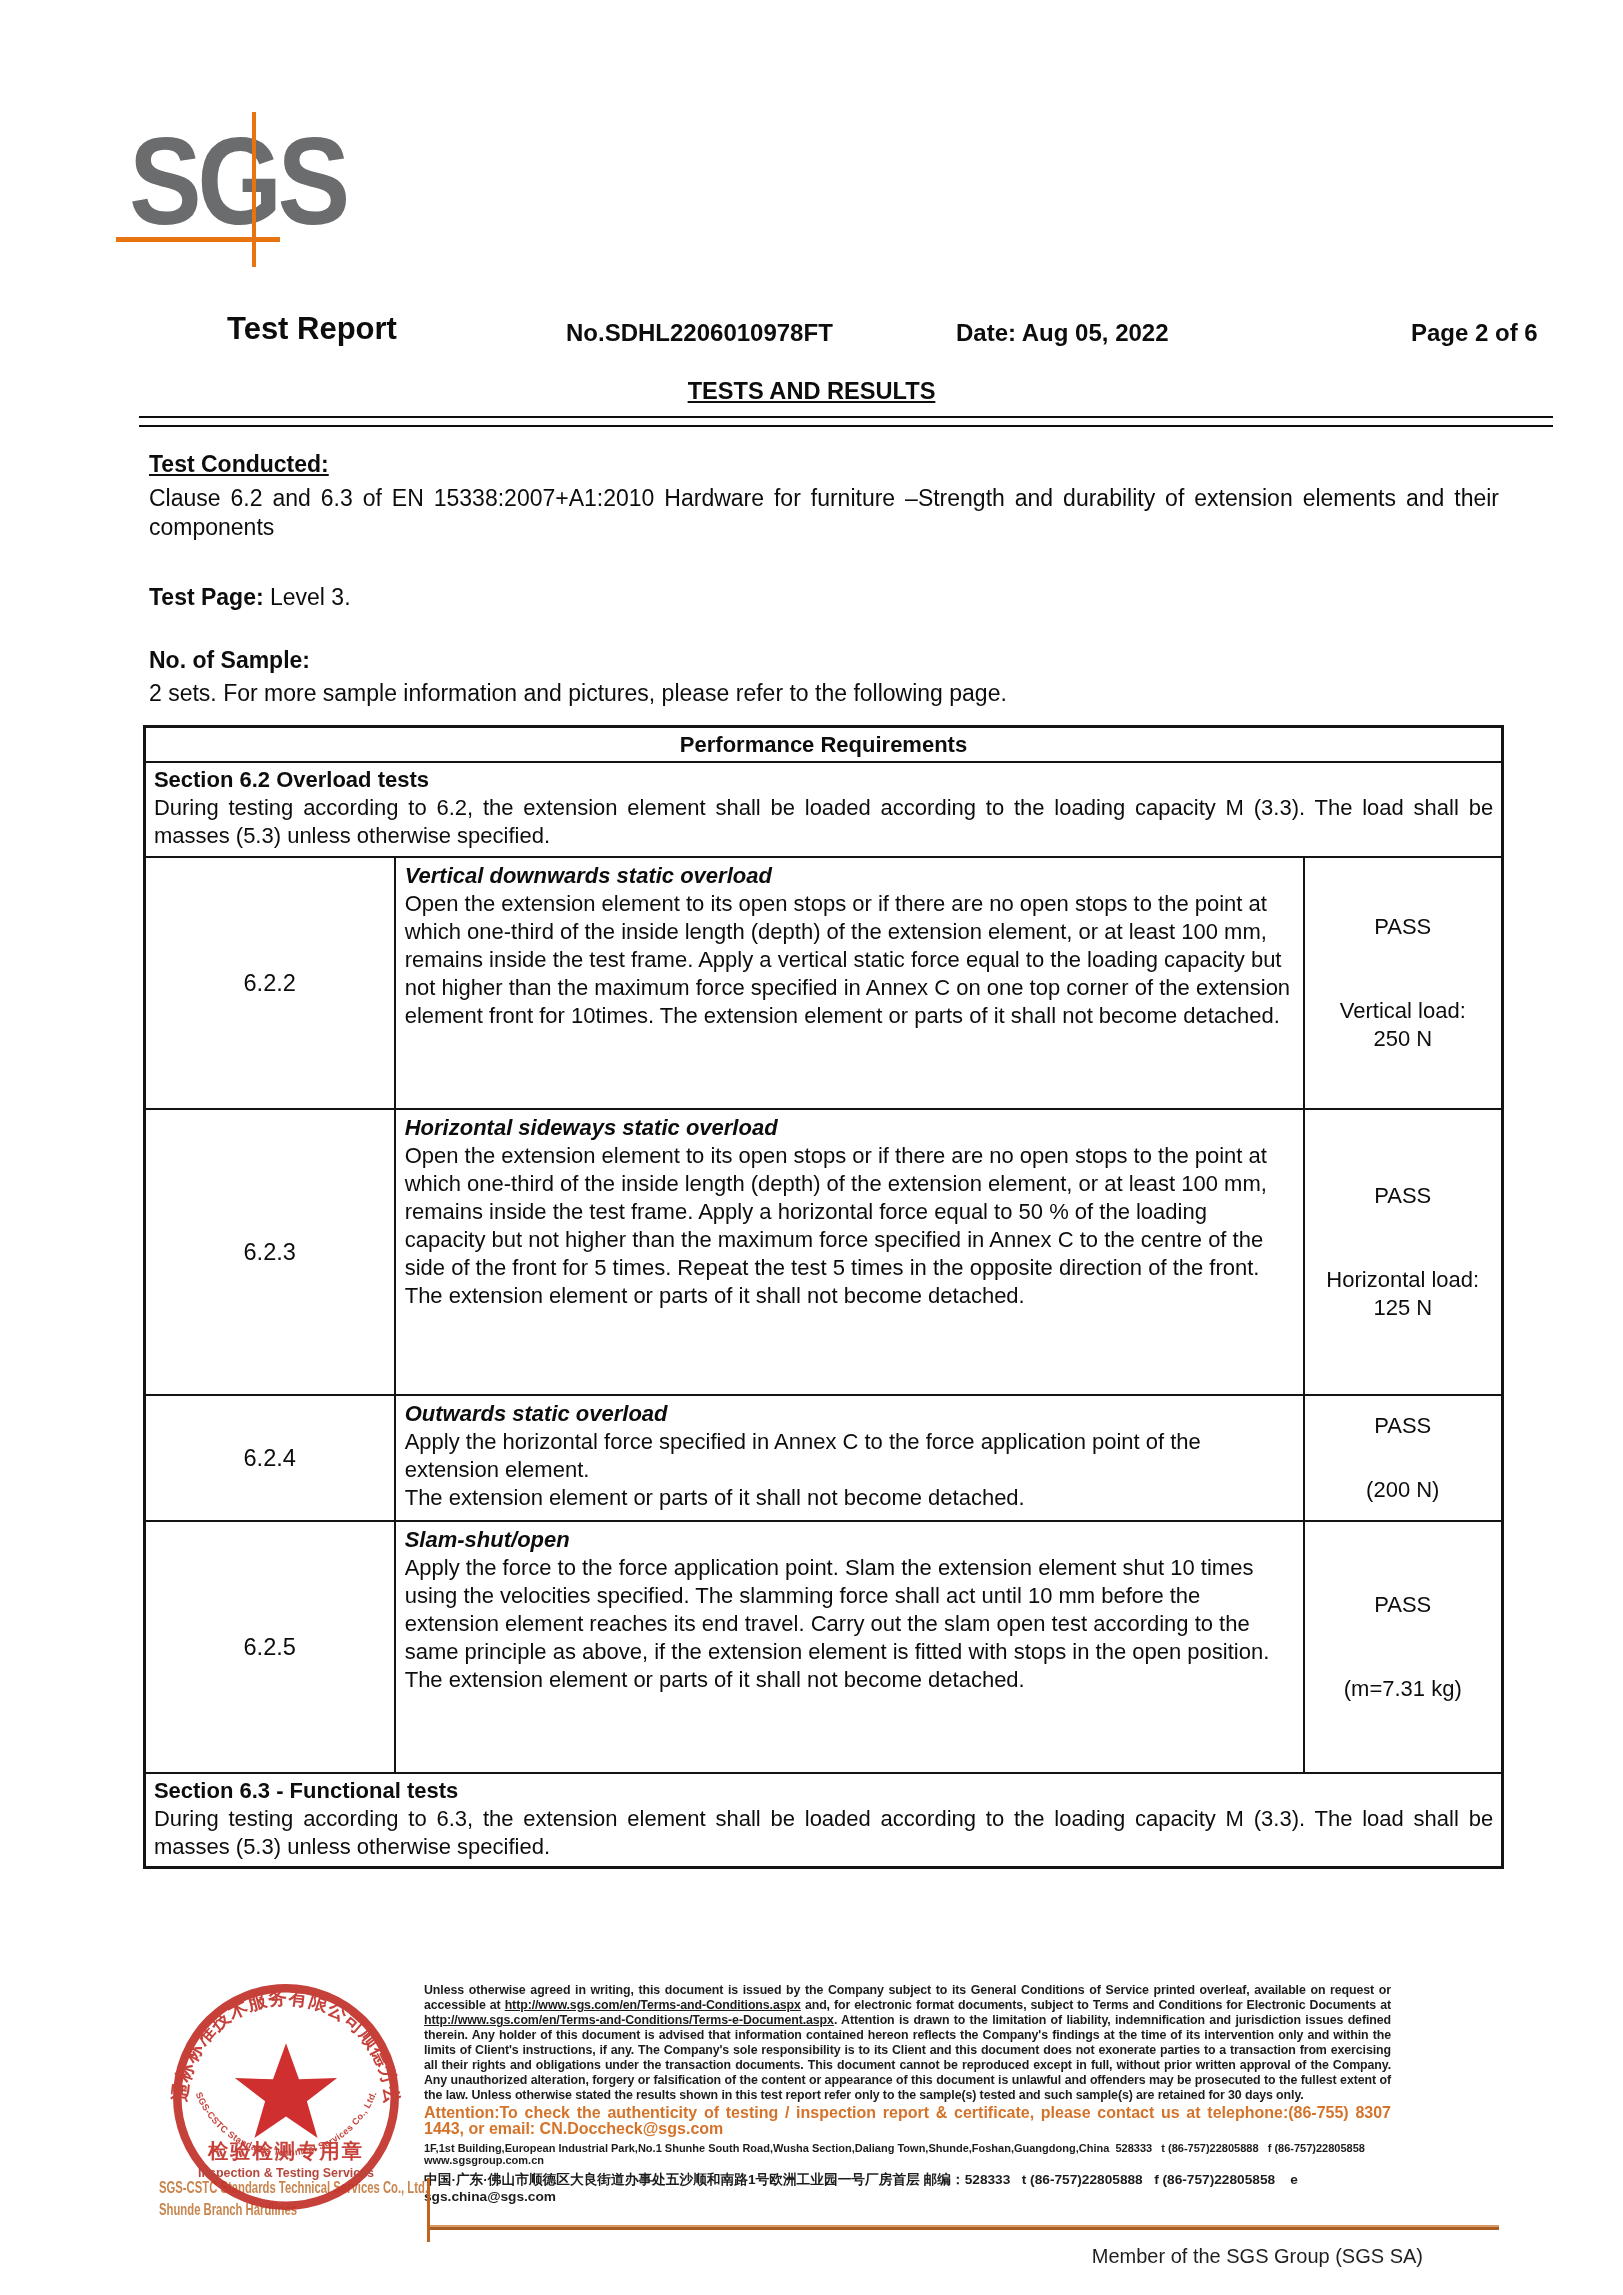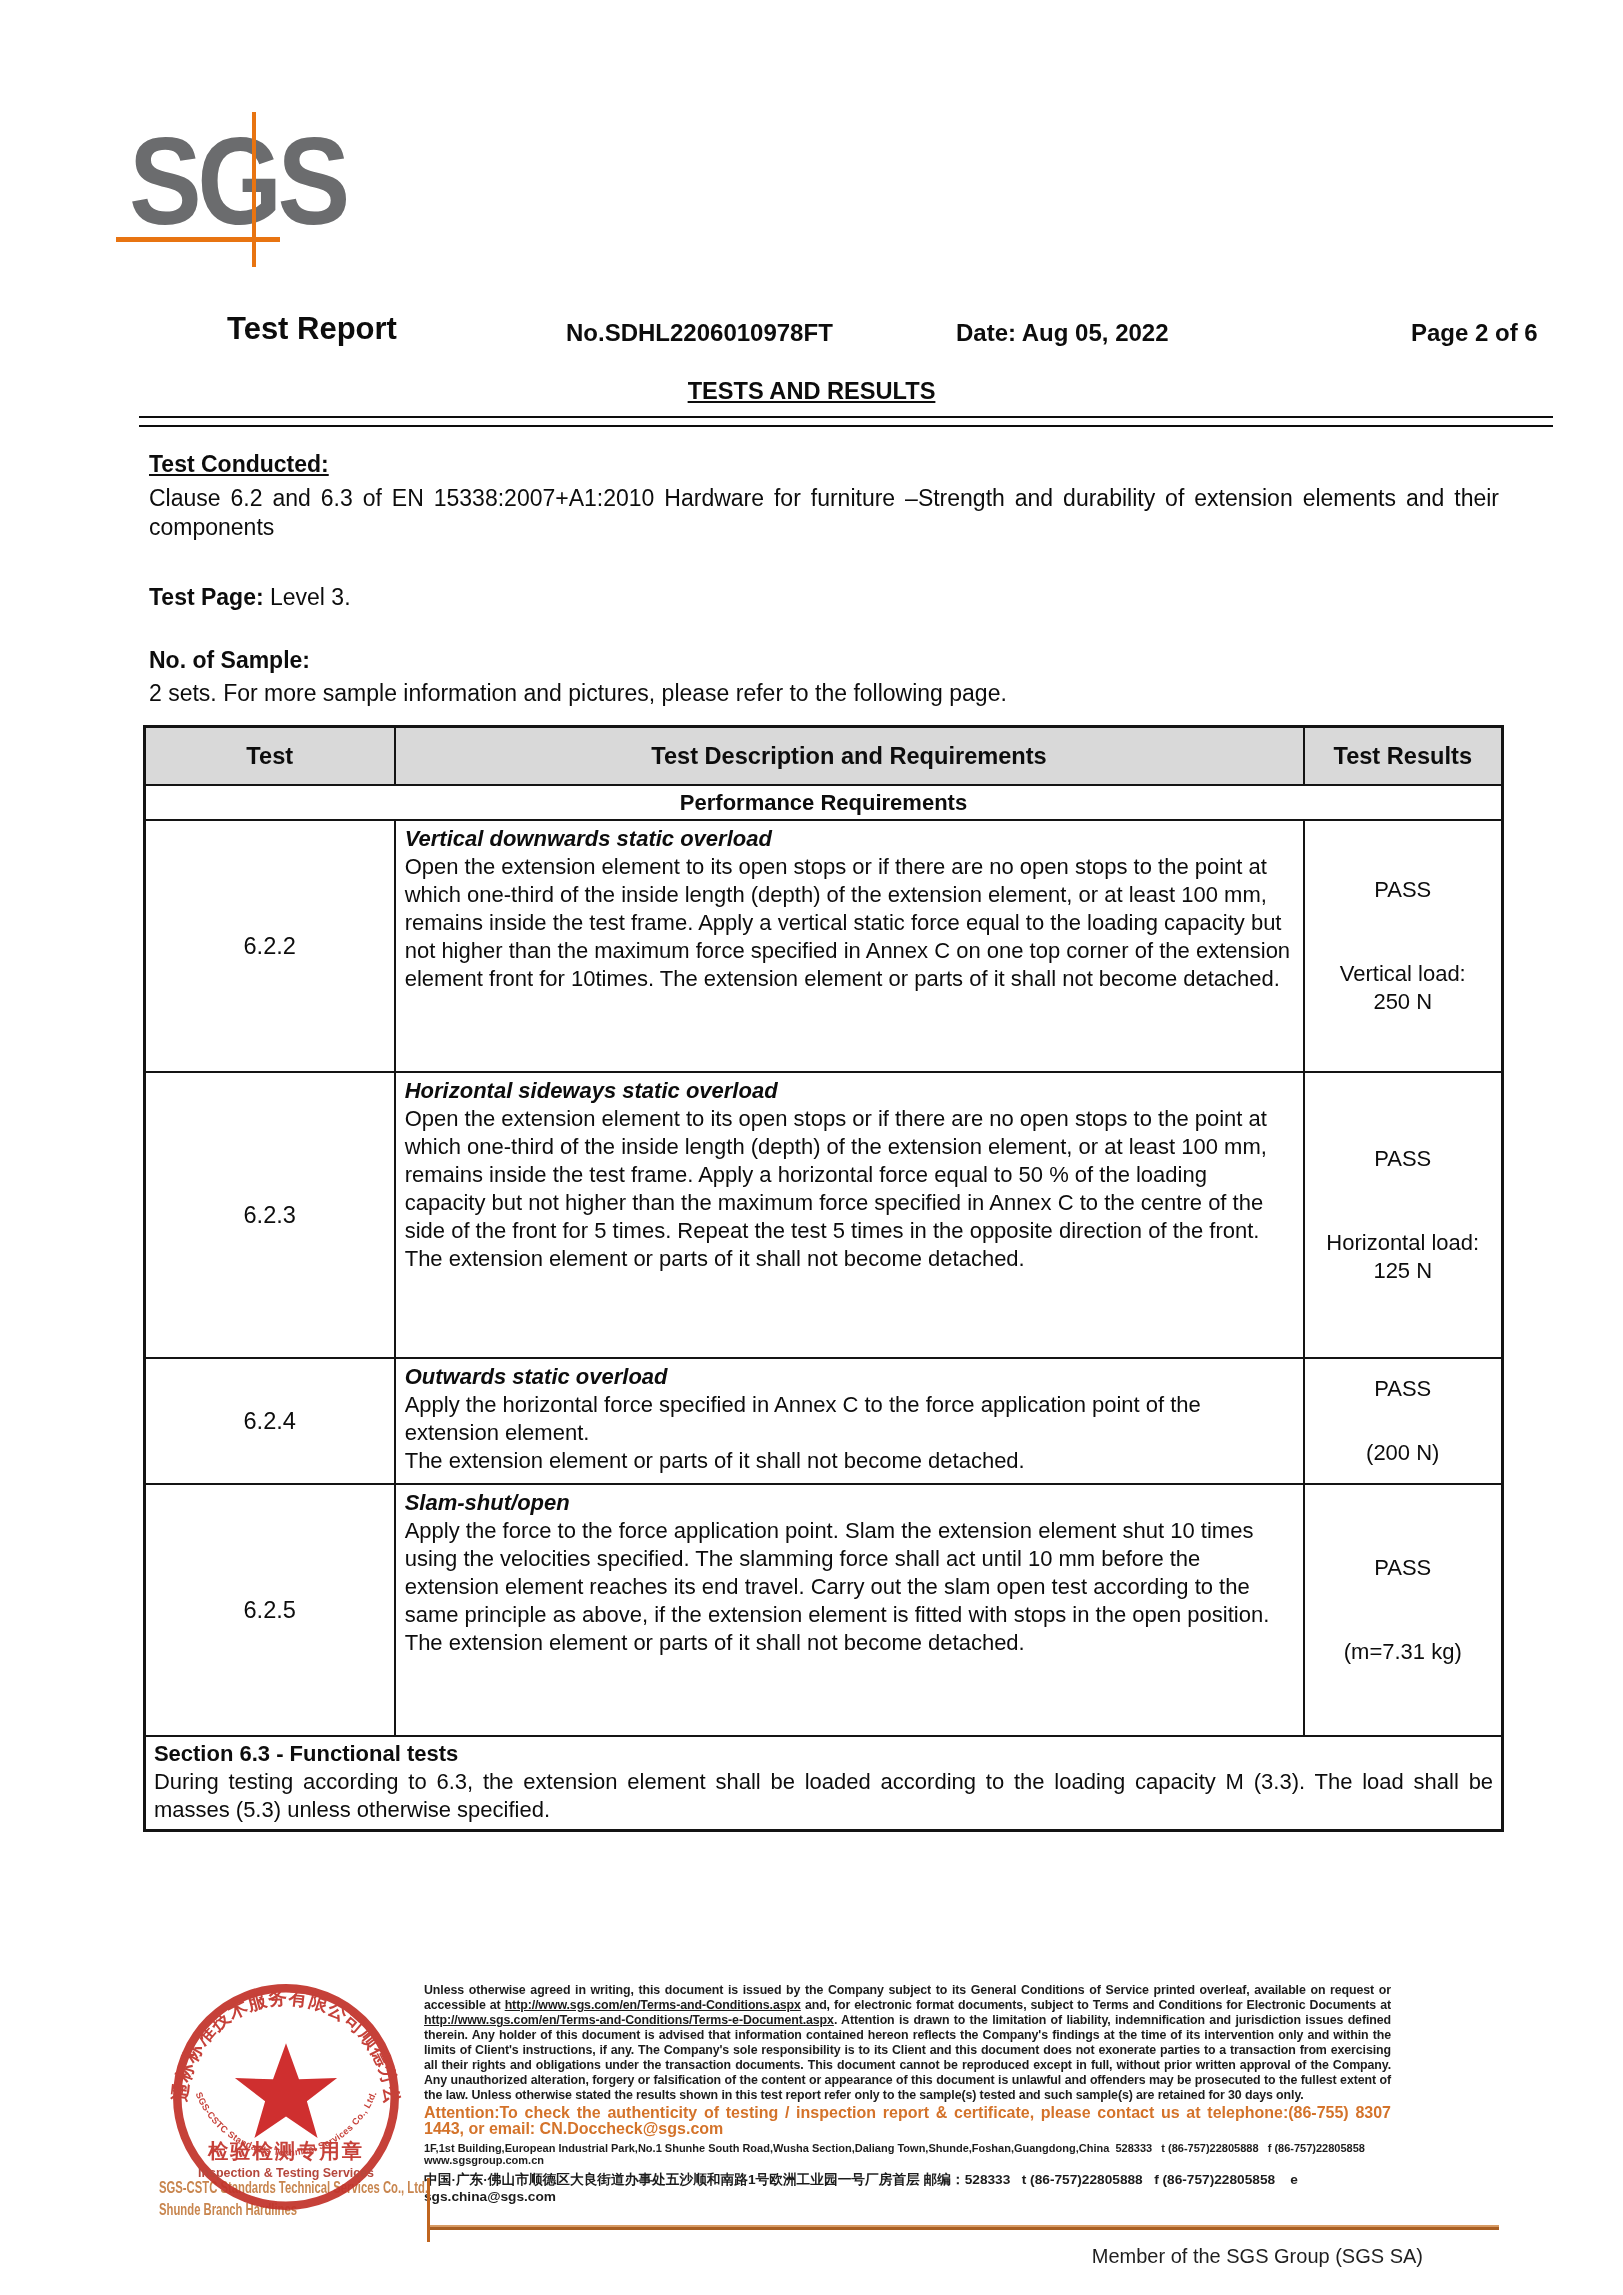--- a/index.html
+++ b/index.html
@@ -106,27 +106,28 @@
     <p class="p-sampletxt">2 sets. For more sample information and pictures, please refer to the following page.</p>
   </div>
 
   <table class="ttable">
     <colgroup>
         <col class="c1">
         <col class="c2">
         <col class="c3">
       </colgroup>
     <tbody>
-        <tr class="tr-head">
-      <th>Test</th>
-      <th>Test Description and Requirements</th>
-      <th>Test Results</th>
-    </tr>
     <tr class="tr-perf">
       <td colspan="3">Performance Requirements</td>
+    </tr>
+    <tr class="tr-sec62">
+      <td colspan="3" class="sec-cell">
+        <div class="sec-title">Section 6.2 Overload tests</div>
+        <div class="sec-text">During testing according to 6.2, the extension element shall be loaded according to the loading capacity M (3.3). The load shall be masses (5.3) unless otherwise specified.</div>
+      </td>
     </tr>
     <tr class="tr-r1">
       <td class="num-cell">6.2.2</td>
       <td class="desc-cell">
         <div class="desc-title">Vertical downwards static overload</div>
         <div>Open the extension element to its open stops or if there are no open stops to the point at which one-third of the inside length (depth) of the extension element, or at least 100 mm, remains inside the test frame. Apply a vertical static force equal to the loading capacity but not higher than the maximum force specified in Annex C on one top corner of the extension element front for 10times. The extension element or parts of it shall not become detached.</div>
         <div></div>
       </td>
       <td class="res-cell">
         <div>PASS</div>

